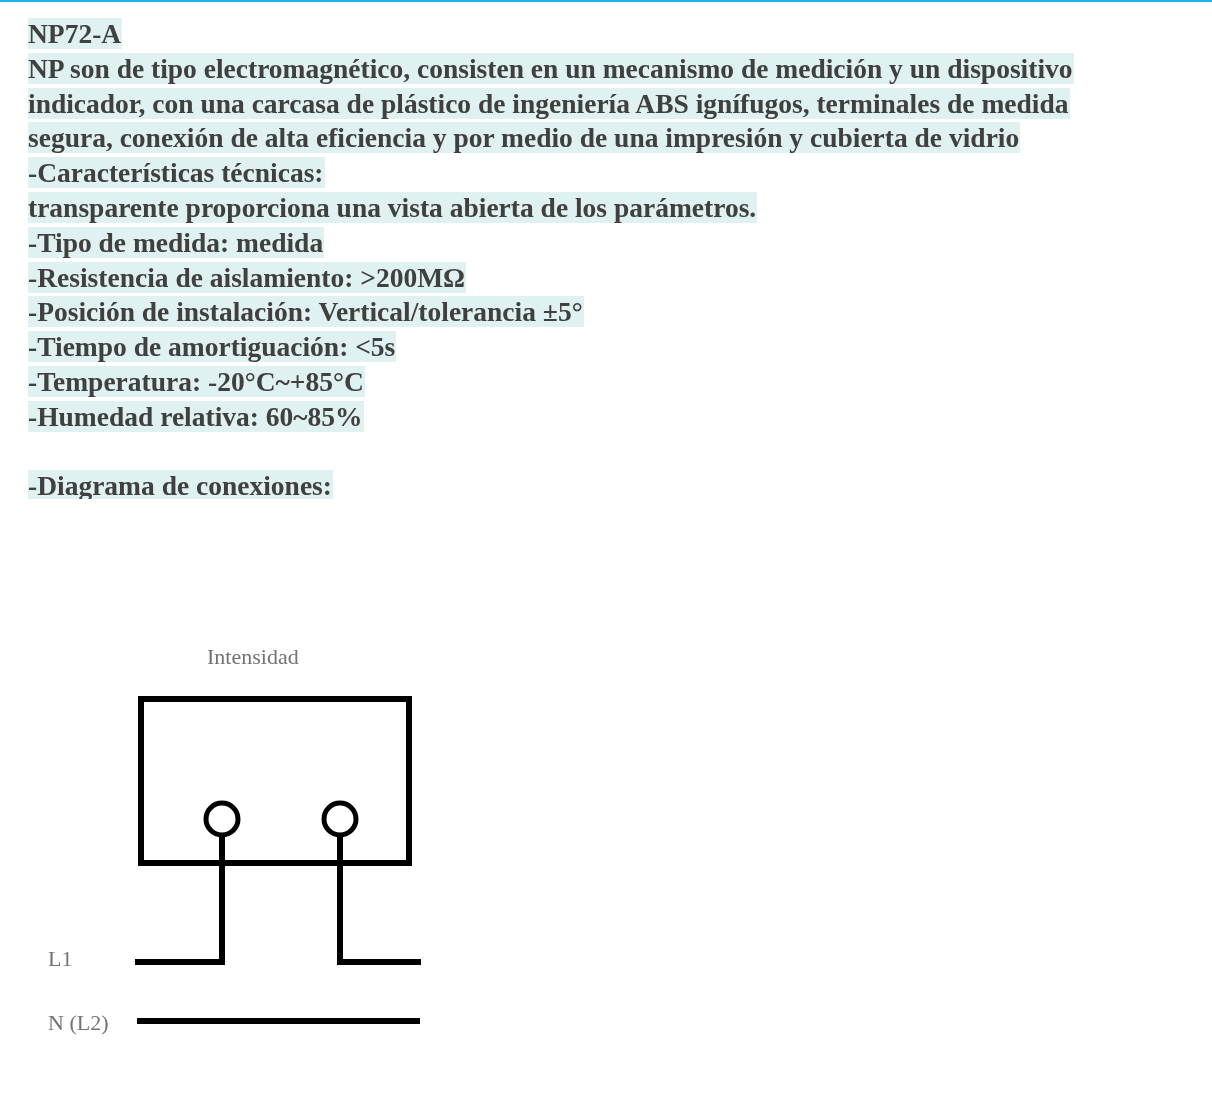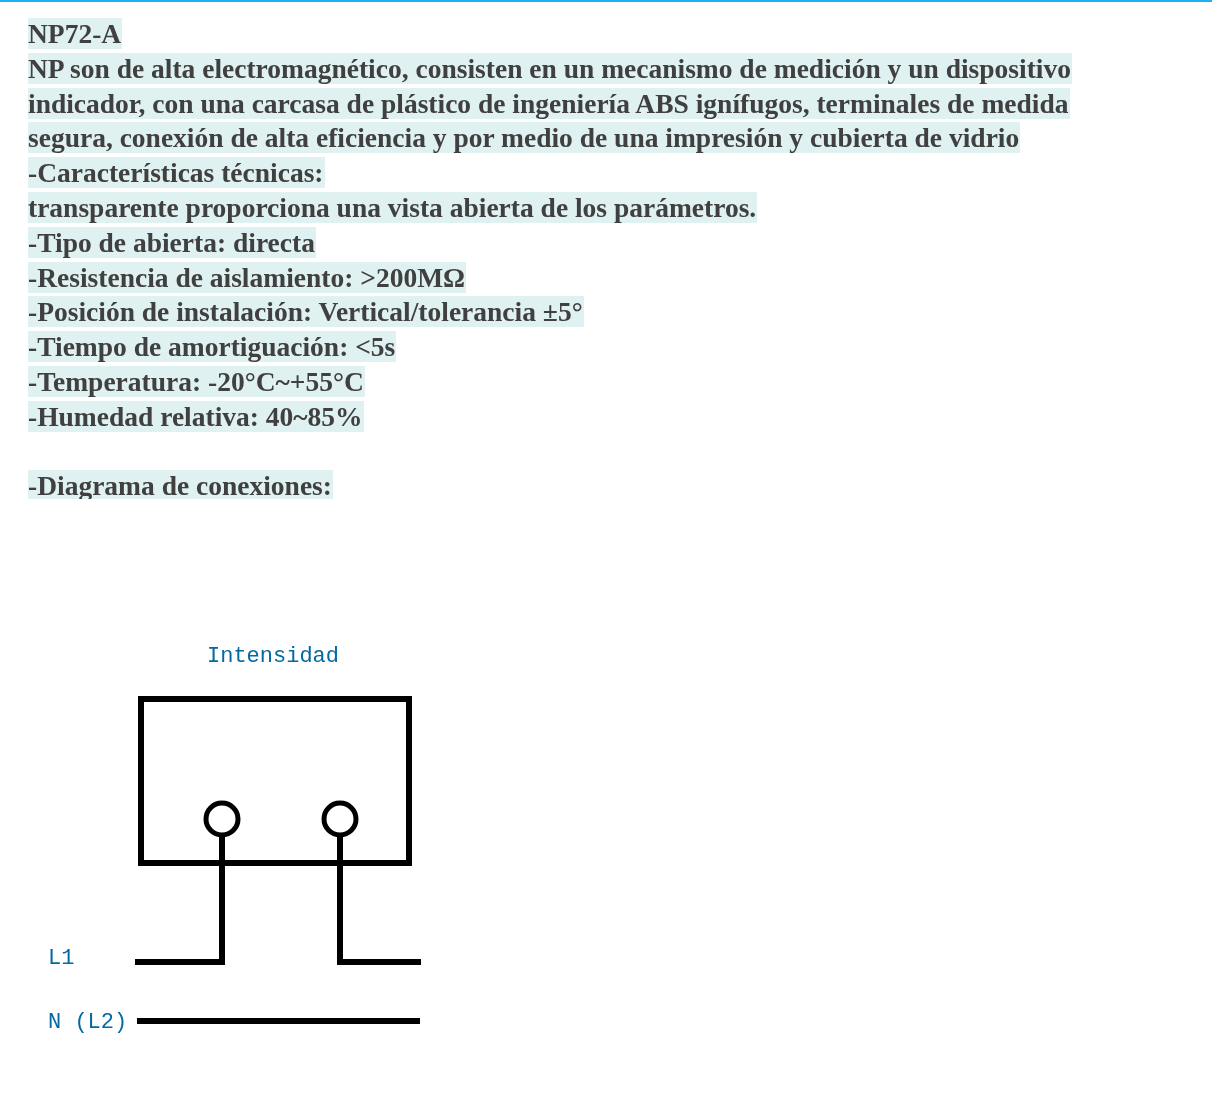--- a/index.html
+++ b/index.html
@@ -6,41 +6,41 @@
   body { width: 1212px; height: 1118px; position: relative; overflow: hidden; }
   .topbar { position: absolute; left: 0; top: 0; width: 1212px; height: 2px; background: #1ab3f0; }
   .doc { position: absolute; left: 28px; top: 17px; width: 1190px;
          font-family: "Liberation Serif", "DejaVu Serif", serif; font-weight: bold;
          font-size: 27.5px; line-height: 34.8px; color: #404040; }
   .line { display: block; height: 34.8px; white-space: nowrap; }
   .hl { background: #e0f1f1; padding-right: 1px; }
   .blank { display: block; height: 34.8px; }
   .diag-title { display: block; height: 30px; overflow: hidden; white-space: nowrap; }
   .diagram { position: absolute; left: 0; top: 640px; width: 500px; height: 440px; }
-  .diag-label { position: absolute; font-family: Liberation Mono, monospace;
-                font-size: 22px; color: #0369a1; font-weight: normal; }
+  .diag-label { position: absolute; font-family: Liberation Serif, serif;
+                font-size: 22px; color: #737373; font-weight: normal; }
 </style>
 </head>
 <body>
 
 <div class="topbar"></div>
 
 <div class="doc">
   <span class="line"><span class="hl">NP72-A</span></span>
-  <span class="line"><span class="hl">NP son de alta electromagnético, consisten en un mecanismo de medición y un dispositivo</span></span>
+  <span class="line"><span class="hl">NP son de tipo electromagnético, consisten en un mecanismo de medición y un dispositivo</span></span>
   <span class="line"><span class="hl">indicador, con una carcasa de plástico de ingeniería ABS ignífugos, terminales de medida</span></span>
   <span class="line"><span class="hl">segura, conexión de alta eficiencia y por medio de una impresión y cubierta de vidrio</span></span>
   <span class="line"><span class="hl">-Características técnicas:</span></span>
   <span class="line"><span class="hl">transparente proporciona una vista abierta de los parámetros.</span></span>
-  <span class="line"><span class="hl">-Tipo de abierta: directa</span></span>
+  <span class="line"><span class="hl">-Tipo de medida: medida</span></span>
   <span class="line"><span class="hl">-Resistencia de aislamiento: &gt;200MΩ</span></span>
   <span class="line"><span class="hl">-Posición de instalación: Vertical/tolerancia ±5°</span></span>
   <span class="line"><span class="hl">-Tiempo de amortiguación: &lt;5s</span></span>
-  <span class="line"><span class="hl">-Temperatura: -20°C~+55°C</span></span>
-  <span class="line"><span class="hl">-Humedad relativa: 40~85%</span></span>
+  <span class="line"><span class="hl">-Temperatura: -20°C~+85°C</span></span>
+  <span class="line"><span class="hl">-Humedad relativa: 60~85%</span></span>
   <span class="blank"></span>
   <span class="diag-title"><span class="hl">-Diagrama de conexiones:</span></span>
 </div>
 
 <div class="diagram">
   <span class="diag-label" style="left:207px; top:4px;">Intensidad</span>
   <svg width="500" height="440" style="position:absolute;left:0;top:0;">
     <rect x="141" y="59" width="268" height="164" fill="none" stroke="#000" stroke-width="6"></rect>
     <circle cx="222" cy="179" r="16" fill="#fff" stroke="#000" stroke-width="5"></circle>
     <circle cx="340" cy="179" r="16" fill="#fff" stroke="#000" stroke-width="5"></circle>

